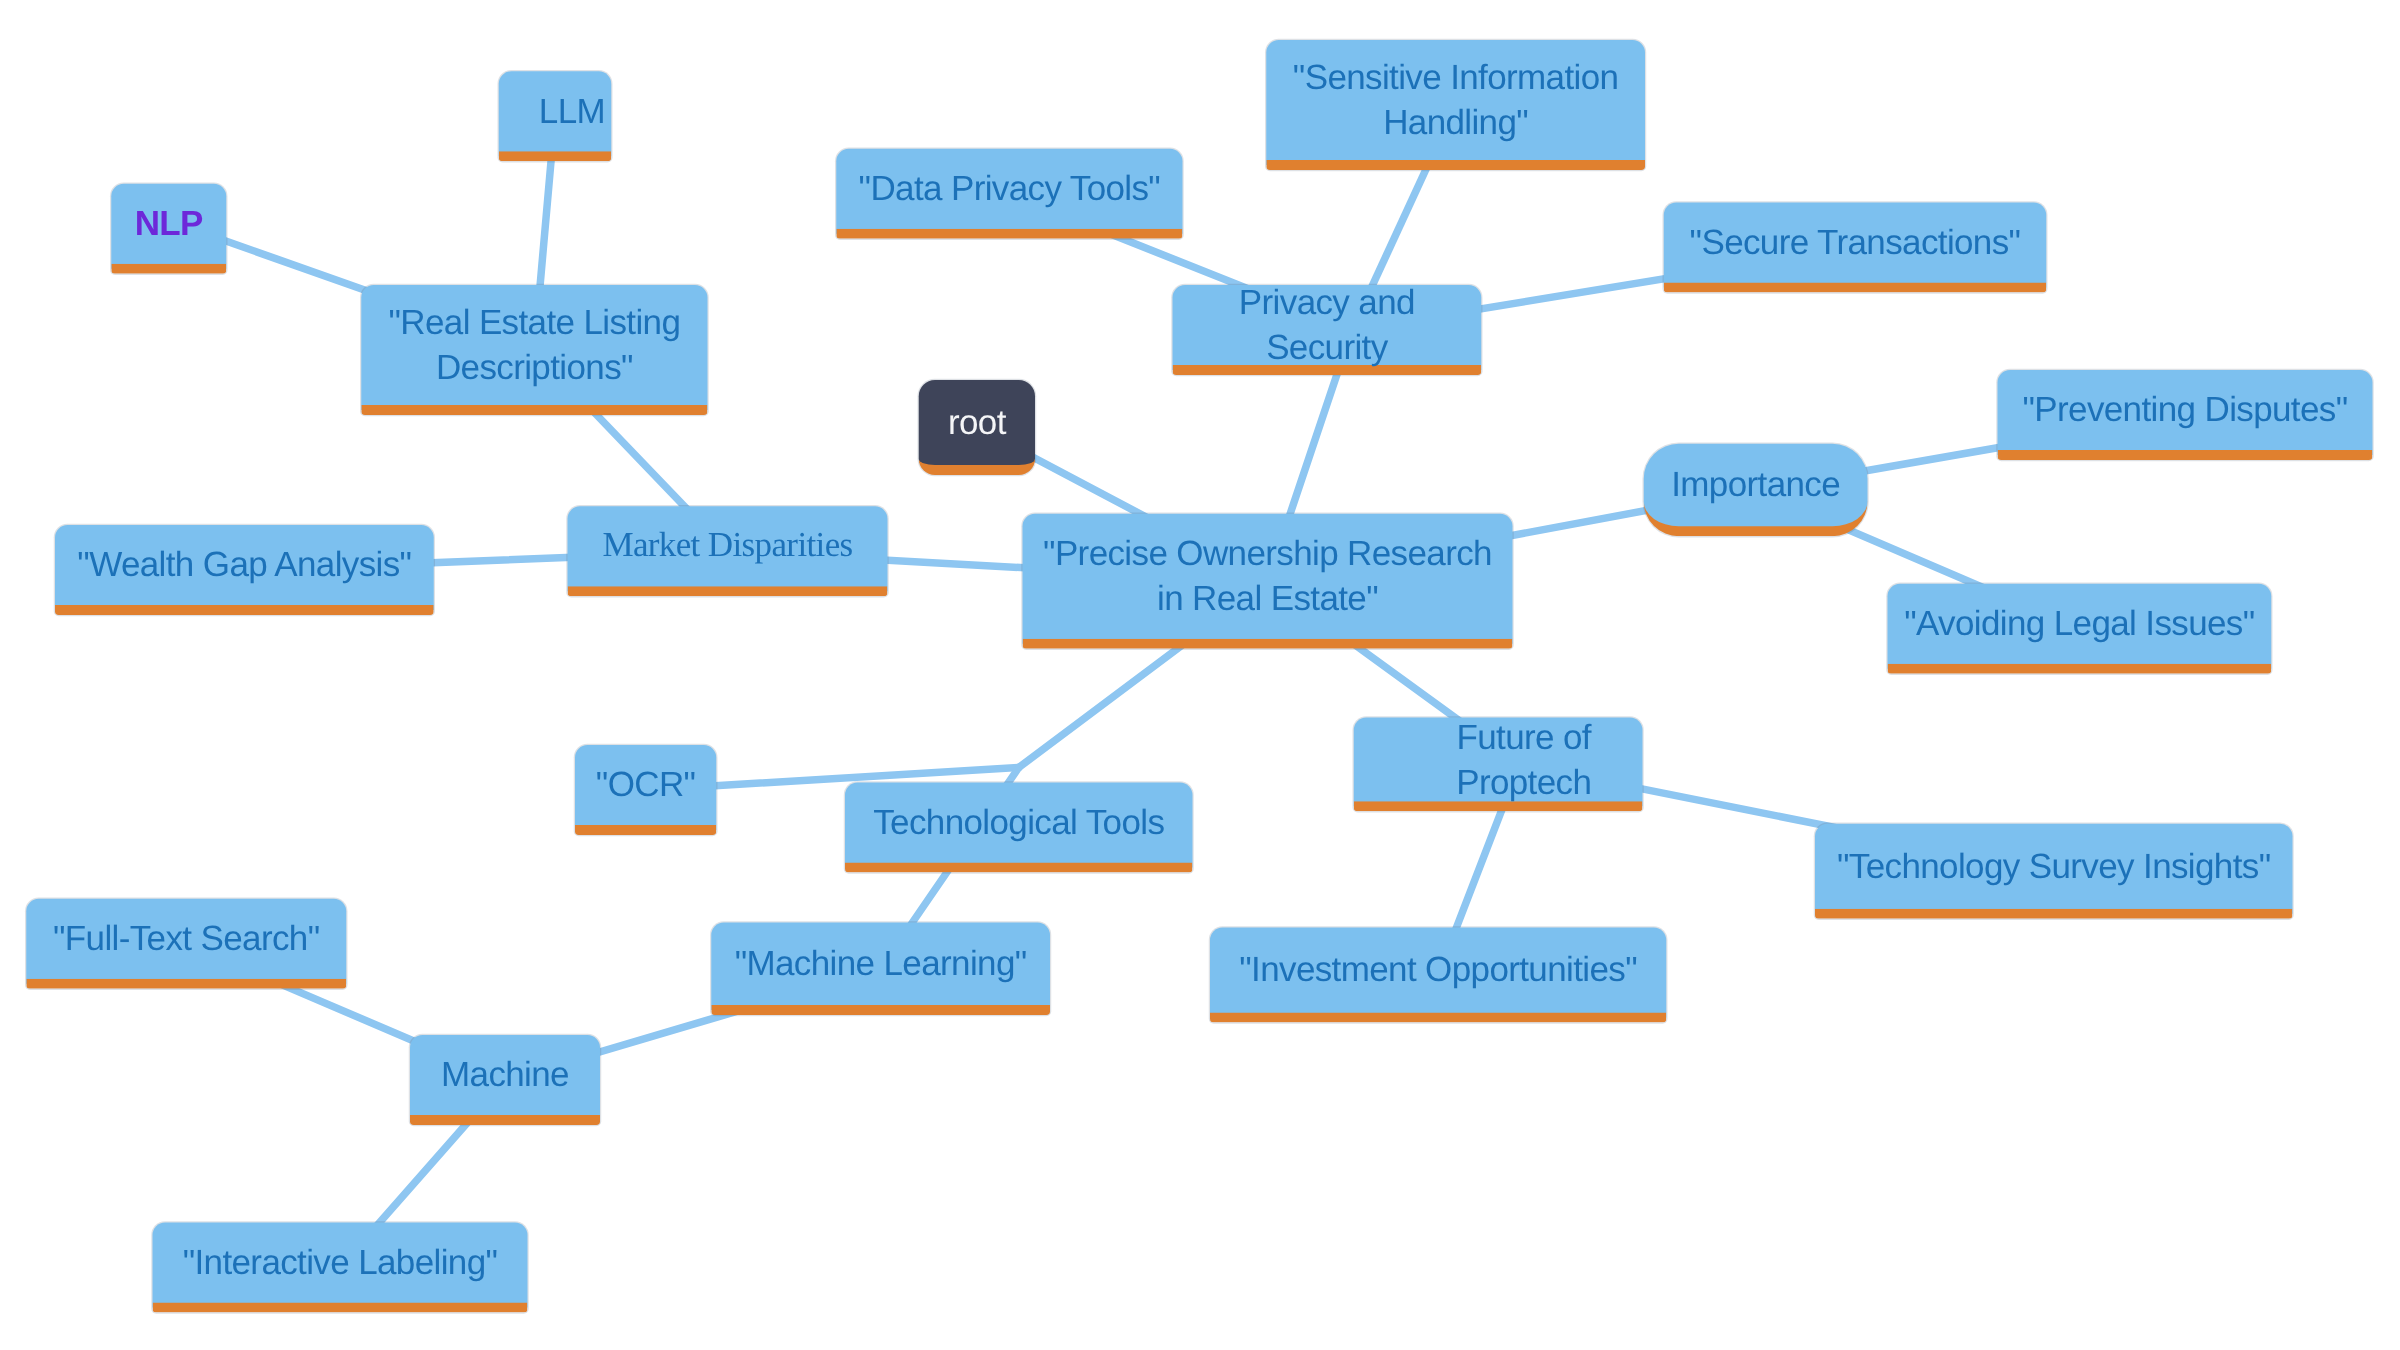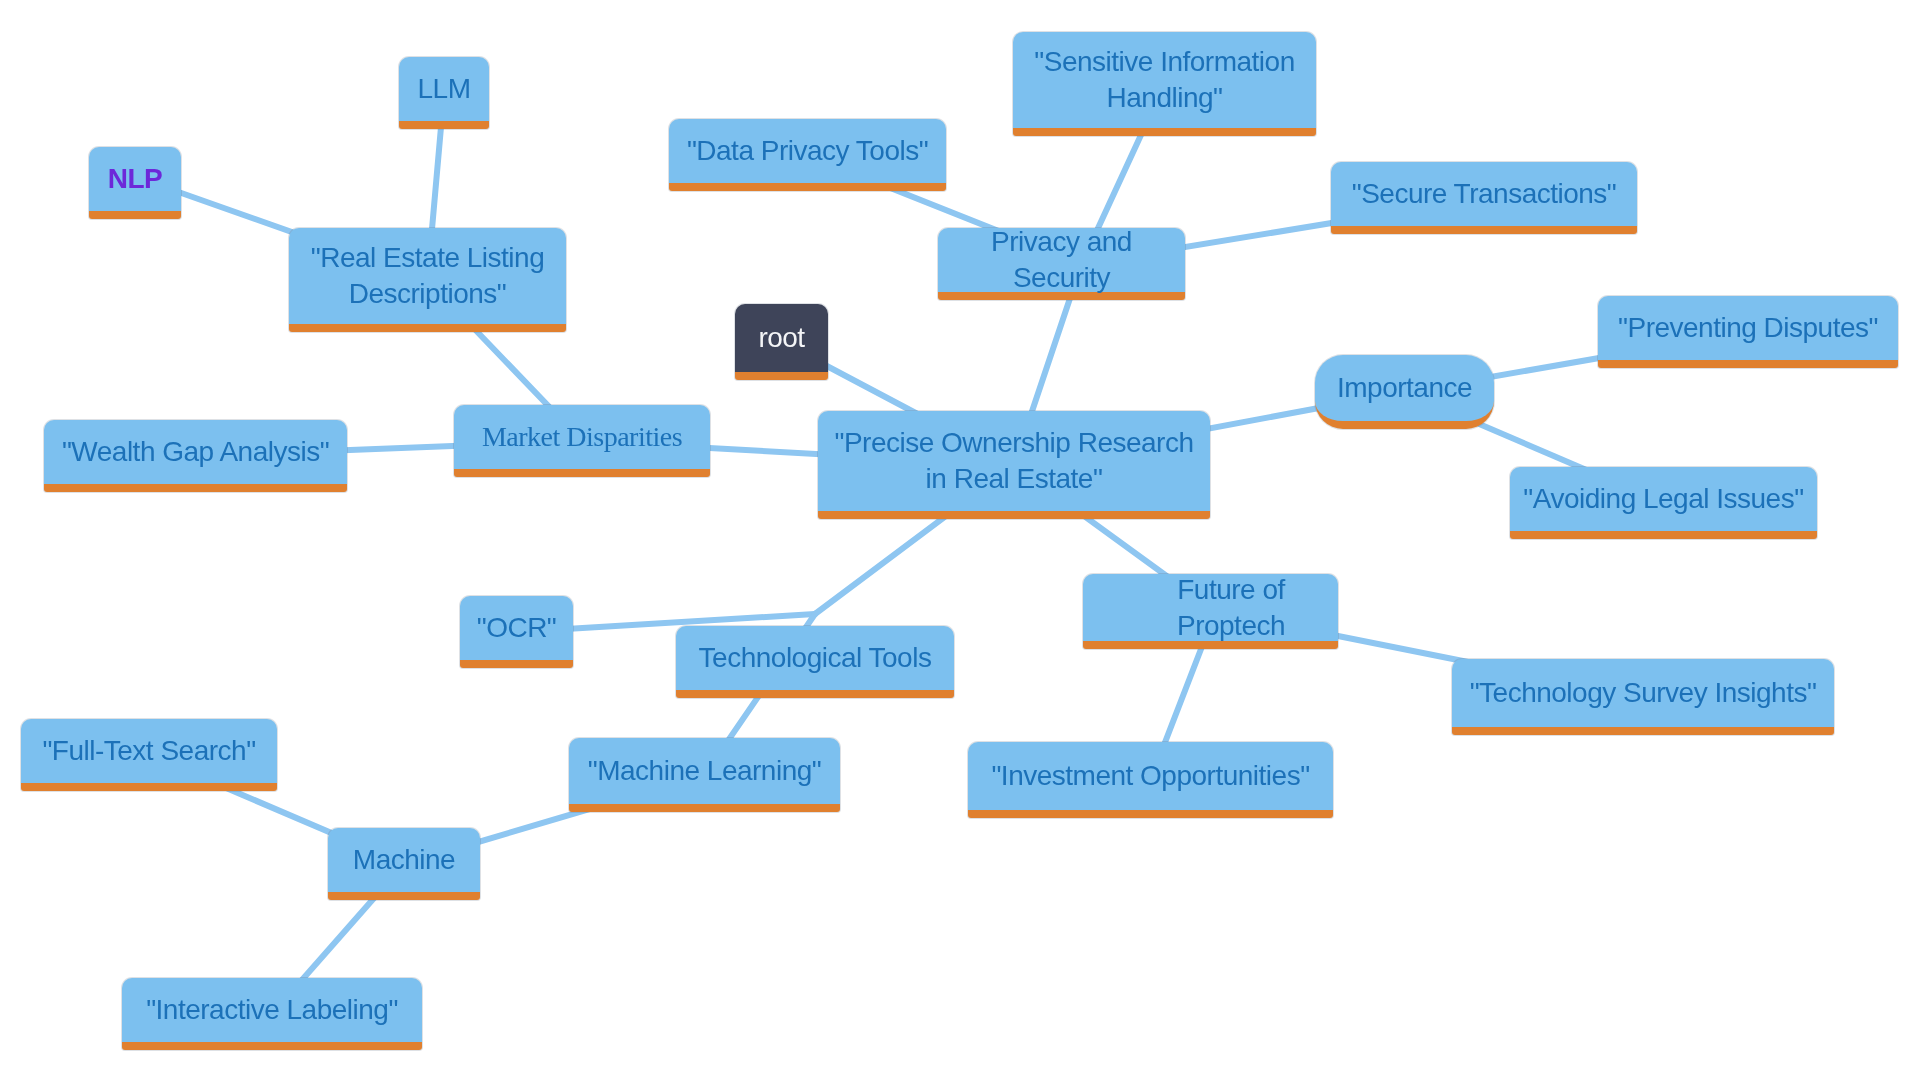--- a/index.html
+++ b/index.html
@@ -65,21 +65,21 @@
       <line x1="427.5" y1="280" x2="444" y2="93" stroke="#8EC6F1" stroke-width="6" stroke-linecap="round"></line>
       <line x1="815" y1="614" x2="516.5" y2="632" stroke="#8EC6F1" stroke-width="6" stroke-linecap="round"></line>
       <line x1="815" y1="614" x2="704.5" y2="775" stroke="#8EC6F1" stroke-width="6" stroke-linecap="round"></line>
       <line x1="704.5" y1="775" x2="404" y2="864" stroke="#8EC6F1" stroke-width="6" stroke-linecap="round"></line>
       <line x1="404" y1="864" x2="149" y2="755" stroke="#8EC6F1" stroke-width="6" stroke-linecap="round"></line>
       <line x1="404" y1="864" x2="272" y2="1014" stroke="#8EC6F1" stroke-width="6" stroke-linecap="round"></line>
       <line x1="1215.5" y1="611.5" x2="1150.5" y2="780" stroke="#8EC6F1" stroke-width="6" stroke-linecap="round"></line>
       <line x1="1215.5" y1="611.5" x2="1643" y2="697" stroke="#8EC6F1" stroke-width="6" stroke-linecap="round"></line>
     </svg>
 
-    <div class="node" style="left: 735px; top: 304px; width: 93px; height: 76px; border-bottom-color: rgb(224, 128, 47); background: rgb(62, 68, 89); color: rgb(244, 245, 247);">
+    <div class="node" style="left: 735px; top: 304px; width: 93px; height: 76px; border-bottom-color: rgb(224, 128, 47); background: rgb(62, 68, 89); color: rgb(244, 245, 247); border-radius: 13px;">
       <span class="node-label">root</span>
     </div>
 
     <div class="node" style="left: 818px; top: 411px; width: 392px; height: 108px; border-bottom-color: rgb(224, 128, 47); background: rgb(124, 192, 239); color: rgb(28, 113, 184);">
       <span class="node-label">"Precise Ownership Research in Real Estate"</span>
     </div>
 
     <div class="node" style="left: 938px; top: 228px; width: 247px; height: 72px; border-bottom-color: rgb(224, 128, 47); background: rgb(124, 192, 239); color: rgb(28, 113, 184);">
       <span class="node-label">Privacy and Security</span>
     </div>
@@ -117,21 +117,21 @@
     </div>
 
     <div class="node" style="left: 289px; top: 228px; width: 277px; height: 104px; border-bottom-color: rgb(224, 128, 47); background: rgb(124, 192, 239); color: rgb(28, 113, 184);">
       <span class="node-label">"Real Estate Listing Descriptions"</span>
     </div>
 
     <div class="node" style="left: 89px; top: 147px; width: 92px; height: 72px; border-bottom-color: rgb(224, 128, 47); background: rgb(124, 192, 239); color: #6d28d9; font-weight: bold;">
       <span class="node-label">NLP</span>
     </div>
 
-    <div class="node" style="left: 399px; top: 57px; width: 90px; height: 72px; border-bottom-color: rgb(224, 128, 47); background: rgb(124, 192, 239); color: rgb(28, 113, 184);">
+    <div class="node" style="left: 399px; top: 57px; width: 90px; height: 72px; border-bottom-color: rgb(224, 128, 47); background: rgb(124, 192, 239); color: rgb(28, 113, 184); text-align: right;">
       <span class="node-label">LLM</span>
     </div>
 
     <div class="node" style="left: 676px; top: 578px; width: 278px; height: 72px; border-bottom-color: rgb(224, 128, 47); background: rgb(124, 192, 239); color: rgb(28, 113, 184); margin-top: 48px;">
       <span class="node-label">Technological Tools</span>
     </div>
 
     <div class="node" style="left: 460px; top: 596px; width: 113px; height: 72px; border-bottom-color: rgb(224, 128, 47); background: rgb(124, 192, 239); color: rgb(28, 113, 184);">
       <span class="node-label">"OCR"</span>
     </div>
@@ -145,21 +145,21 @@
     </div>
 
     <div class="node" style="left: 21px; top: 719px; width: 256px; height: 72px; border-bottom-color: rgb(224, 128, 47); background: rgb(124, 192, 239); color: rgb(28, 113, 184);">
       <span class="node-label">"Full-Text Search"</span>
     </div>
 
     <div class="node" style="left: 122px; top: 978px; width: 300px; height: 72px; border-bottom-color: rgb(224, 128, 47); background: rgb(124, 192, 239); color: rgb(28, 113, 184);">
       <span class="node-label">"Interactive Labeling"</span>
     </div>
 
-    <div class="node" style="left: 1083px; top: 574px; width: 255px; height: 75px; border-bottom-color: rgb(224, 128, 47); background: rgb(124, 192, 239); color: rgb(28, 113, 184); padding-left: 46px;">
+    <div class="node" style="left: 1083px; top: 574px; width: 231px; height: 75px; border-bottom-color: rgb(224, 128, 47); background: rgb(124, 192, 239); color: rgb(28, 113, 184); padding-left: 46px;">
       <span class="node-label">Future of Proptech</span>
     </div>
 
     <div class="node" style="left: 968px; top: 742px; width: 365px; height: 76px; border-bottom-color: rgb(224, 128, 47); background: rgb(124, 192, 239); color: rgb(28, 113, 184);">
       <span class="node-label">"Investment Opportunities"</span>
     </div>
 
     <div class="node" style="left: 1452px; top: 659px; width: 382px; height: 76px; border-bottom-color: rgb(224, 128, 47); background: rgb(124, 192, 239); color: rgb(28, 113, 184);">
       <span class="node-label">"Technology Survey Insights"</span>
     </div>

